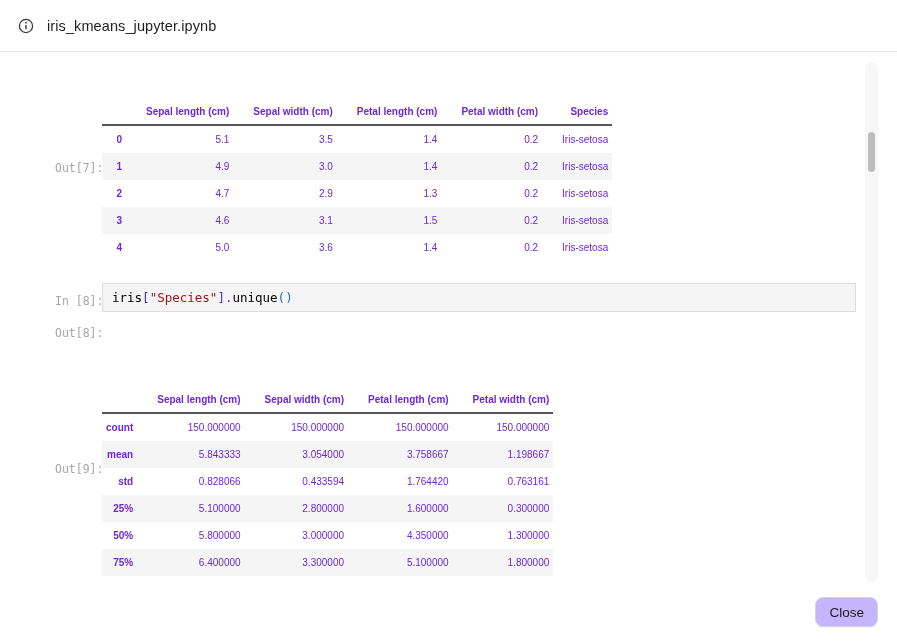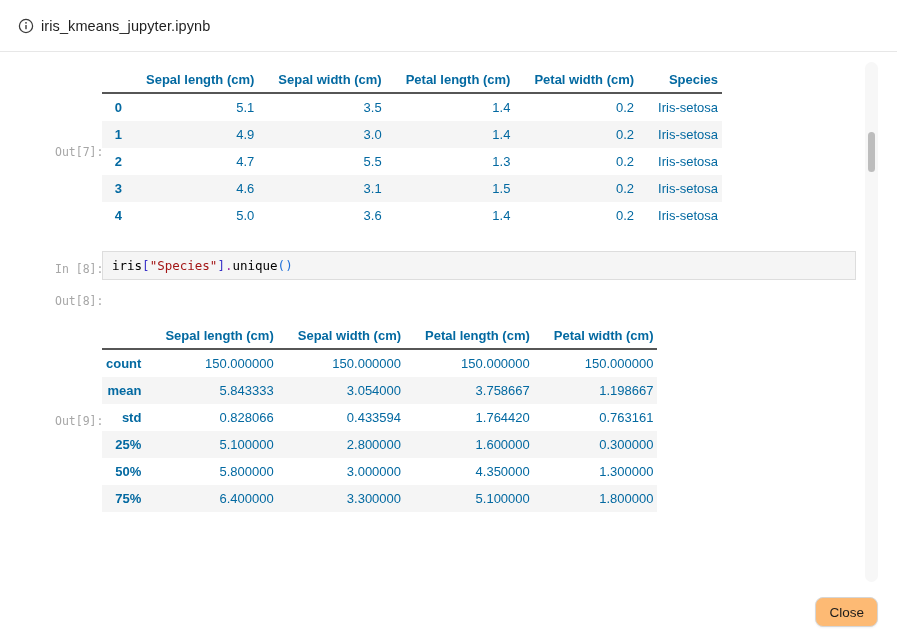--- a/index.html
+++ b/index.html
@@ -6,21 +6,21 @@
   html,body { margin:0; padding:0; }
   body {
     width:897px; height:643px; overflow:hidden;
     background:#fff; color:#1c1c1c;
     font-family:"Liberation Sans", sans-serif;
   }
   .dialog { position:relative; width:897px; height:643px; background:#fff; }
 
   
   .dialog-header {
-    height:52px; display:flex; align-items:center; gap:7px;
+    height:52px; display:flex; align-items:center; gap:13px;
     padding:0 18px; border-bottom:1px solid #e7e7e7;
   }
   .dialog-header .title { font-size:14.5px; font-weight:500; color:#1f1f1f; letter-spacing:.1px; }
   .info-icon { display:flex; align-items:center; }
 
   
   .content {
     position:relative; height:533px; overflow:hidden;
     padding:16px 40px 0 55px;
   }
@@ -29,21 +29,21 @@
     flex:0 0 47px; width:47px; white-space:nowrap;
     font-family:"DejaVu Sans Mono","Liberation Mono",monospace;
     font-size:11.5px; color:#a6a6a6; padding-top:6px; letter-spacing:0;
   }
   .cell-out7 { margin-bottom:22px; }
   .cell-in8  { margin-bottom:8px; }
   .cell-out8 { margin-bottom:16px; }
   .cell-in9  { margin-bottom:7px; }
 
   
-  table.df { border-collapse:collapse; font-size:13px; color:#0369a1; }
+  table.df { border-collapse:collapse; font-size:10px; color:#6d28d9;margin-top:32px; }
   table.df thead th {
     font-weight:bold; text-align:right; line-height:15px;
     padding:4px 4px 5px 20px; border-bottom:2px solid #565656;
   }
   table.df tbody th {
     font-weight:bold; text-align:right; line-height:15px; padding:6px 4px 6px 4px;
   }
   table.df tbody td { text-align:right; line-height:15px; padding:6px 4px 6px 20px; }
   table.df tbody tr:nth-child(even) { background:#f5f5f5; }
 
@@ -72,21 +72,21 @@
     background:#f7f7f7; border-radius:7px;
   }
   .scroll-thumb {
     position:absolute; top:70px; left:3px; width:7px; height:40px;
     background:#bdbdbd; border-radius:4px;
   }
 
   
   .close-btn {
     position:absolute; right:19px; bottom:16px; height:30px;
-    padding:0 13px; background:#fdba74; border:1px solid #d6d6d6; border-radius:8px;
+    padding:0 13px; background:#c4b5fd; border:1px solid #d6d6d6; border-radius:8px;
     font-family:"Liberation Sans",sans-serif; font-size:13.5px; color:#1c1c1c;
     box-shadow:0 1px 2px rgba(0,0,0,.05); cursor:pointer;
   }
 </style>
 </head>
 <body>
 
 <div class="dialog">
 
   <div class="dialog-header">
@@ -128,21 +128,21 @@
               <th>1</th>
               <td>4.9</td>
               <td>3.0</td>
               <td>1.4</td>
               <td>0.2</td>
               <td>Iris-setosa</td>
             </tr>
             <tr>
               <th>2</th>
               <td>4.7</td>
-              <td>5.5</td>
+              <td>2.9</td>
               <td>1.3</td>
               <td>0.2</td>
               <td>Iris-setosa</td>
             </tr>
             <tr>
               <th>3</th>
               <td>4.6</td>
               <td>3.1</td>
               <td>1.5</td>
               <td>0.2</td>

